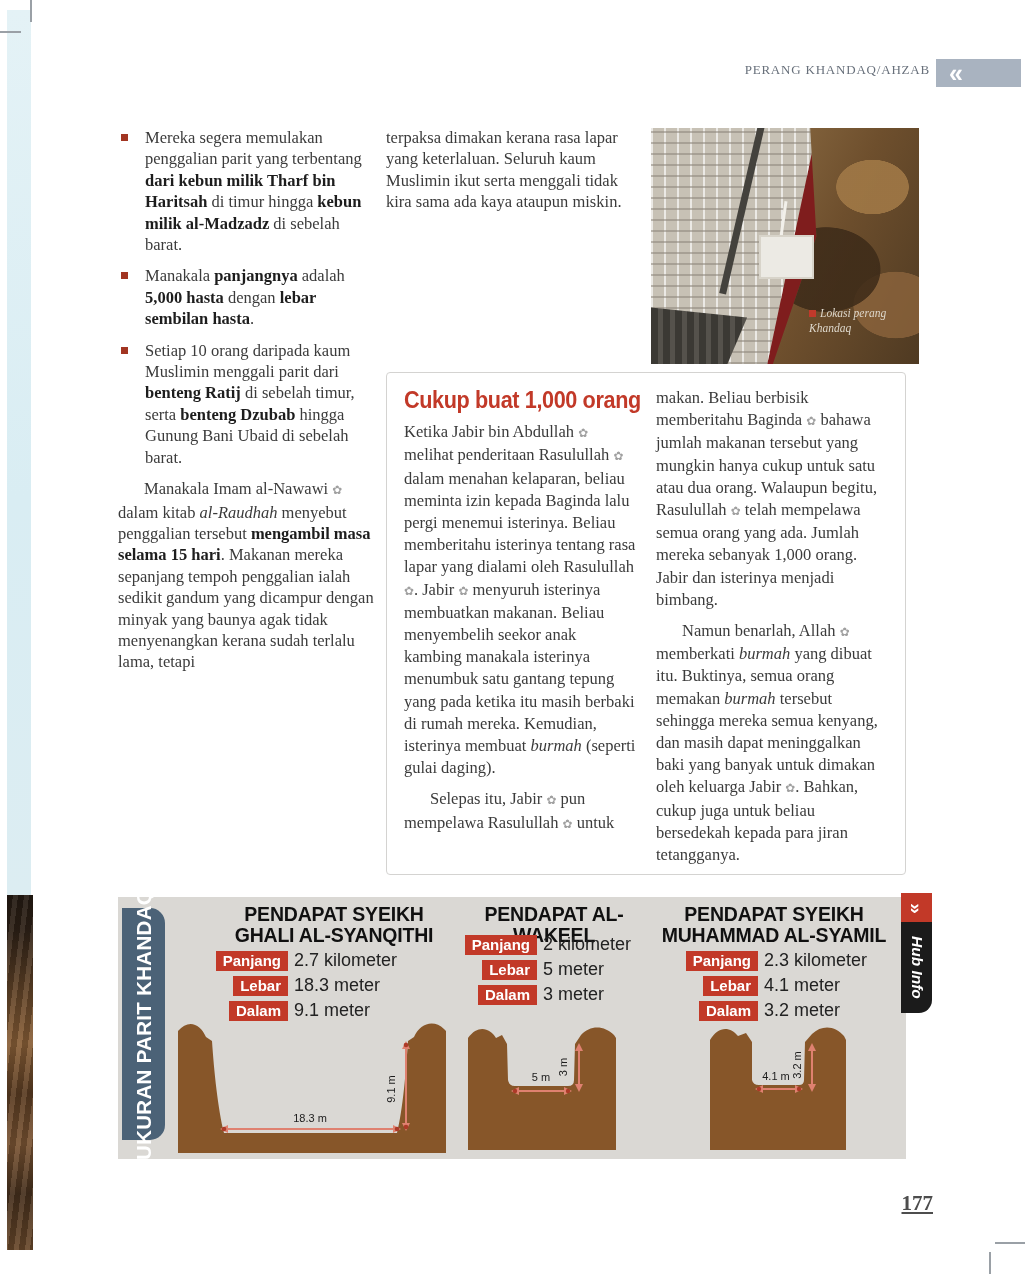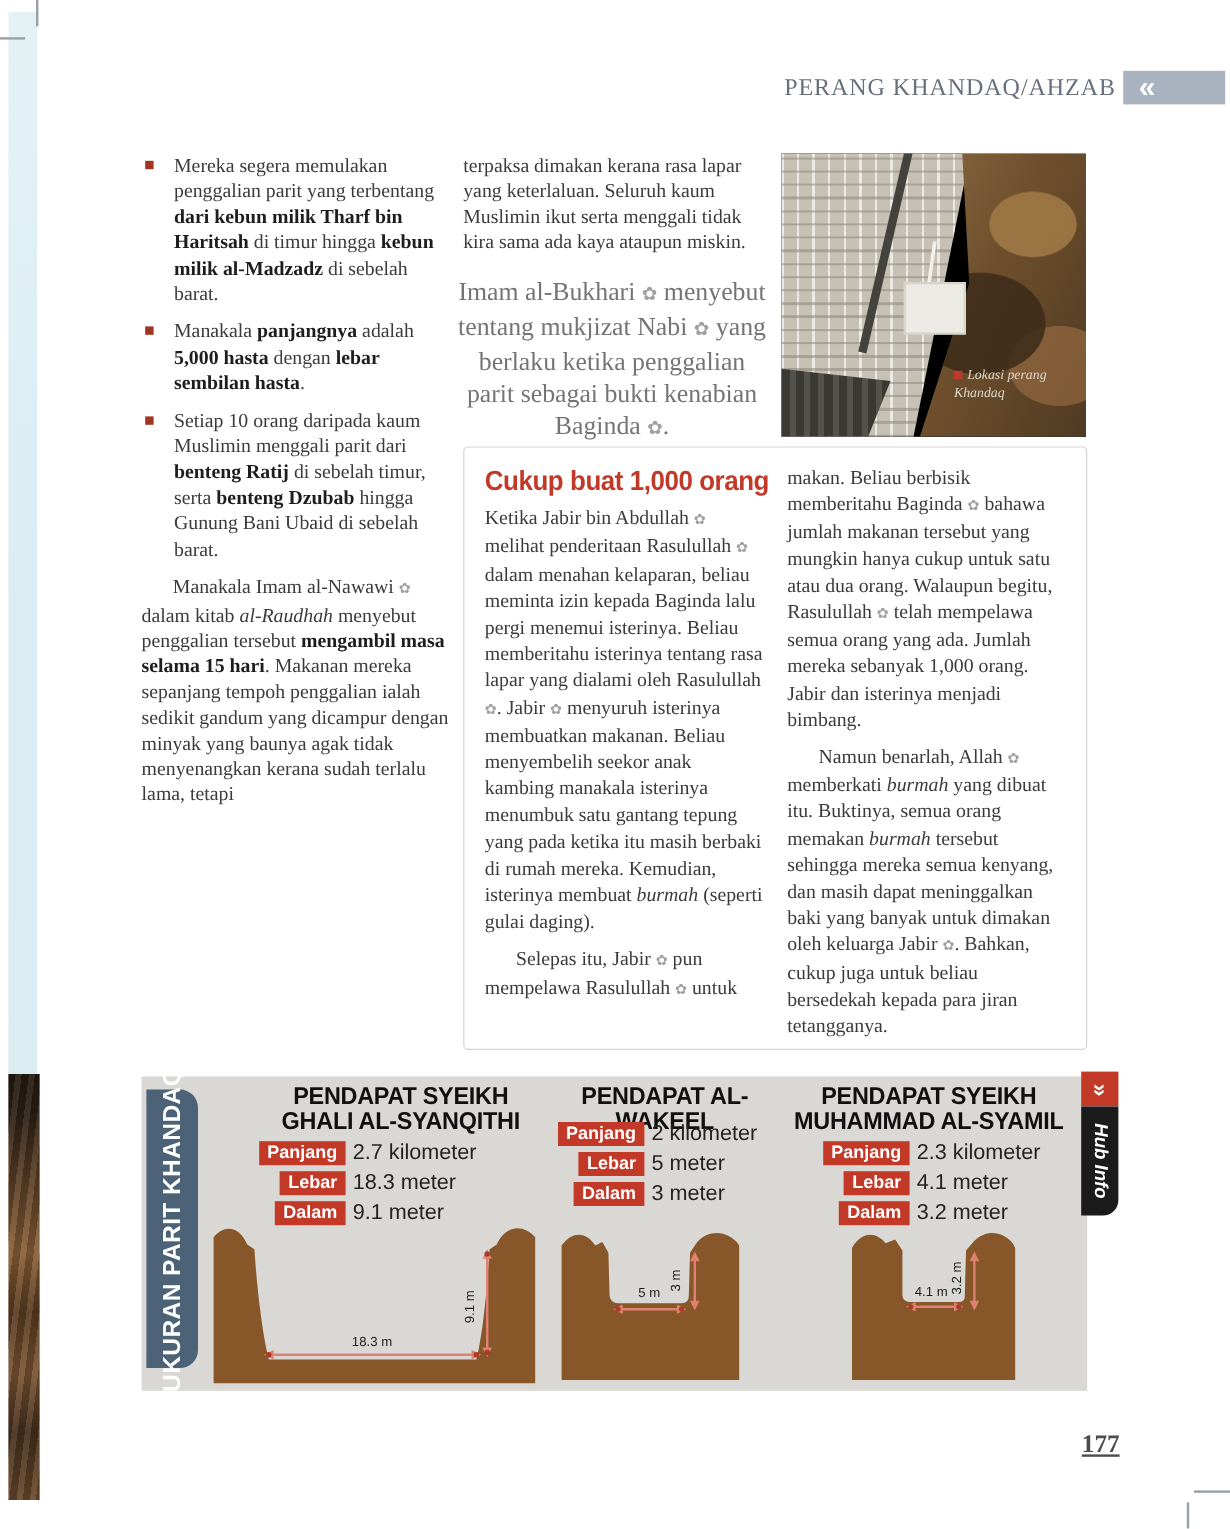--- a/index.html
+++ b/index.html
@@ -8,39 +8,39 @@
   
   .edge-blue{position:absolute;left:7px;top:10px;width:24px;height:885px;
     background:linear-gradient(180deg,#e4f2f6 0%,#d9edf3 55%,#dcedf2 100%);}
   .edge-photo{position:absolute;left:7px;top:895px;width:26px;height:355px;
     background:
      repeating-linear-gradient(97deg,rgba(0,0,0,.18) 0 6px,rgba(255,255,255,.07) 6px 11px),
      linear-gradient(175deg,#241a12 0%,#2e2117 10%,#5f4227 26%,#8a6038 42%,#5a3c22 56%,#7b5534 70%,#46301d 84%,#6b4a2c 100%);}
   .mark{position:absolute;background:#9aa0a6;}
   
   .hdr-title{position:absolute;left:600px;top:62px;width:330px;text-align:right;
-    font-size:20px;letter-spacing:.8px;color:#68707b;}
+    font-size:13px;letter-spacing:.8px;color:#68707b;}
   .hdr-chev{position:absolute;left:936px;top:59px;width:85px;height:28px;background:#a9b3c0;
     display:flex;align-items:center;}
   .hdr-chev span{color:#ffffff;font-family:"Liberation Sans",sans-serif;font-weight:bold;
     font-size:25px;line-height:1;margin-left:13px;letter-spacing:-2px;}
   
   .col{position:absolute;font-size:16.5px;line-height:21.4px;}
   #col1{left:118px;top:127px;width:262px;}
   #col2{left:386px;top:127px;width:248px;}
   ul.bullets{margin:0;padding:0;list-style:none;}
   ul.bullets li{position:relative;padding-left:27px;margin-bottom:10px;}
   ul.bullets li::before{content:"";position:absolute;left:3px;top:7px;width:7px;height:7px;background:#a23522;}
   .para{margin:10px 0 0 0;text-indent:26px;}
   b{color:#1d1d1d;}
   .hn{color:#a0a0a0;font-size:.72em;}
   .pullquote{margin:17px 0 0 -8px;width:264px;text-align:center;
     font-size:21.5px;line-height:27px;color:#747474;}
   
-  .photo{position:absolute;left:651px;top:128px;width:254px;height:236px;overflow:hidden;background:#000000;}
+  .photo{position:absolute;left:651px;top:128px;width:254px;height:236px;overflow:hidden;background:#7f1d1d;padding-left:14px;}
   .ph-city{position:absolute;left:0;top:0;width:62%;height:100%;
     background-color:#c7c1b5;
     background-image:
       repeating-linear-gradient(0deg,rgba(140,133,122,.55) 0 2px,transparent 2px 11px),
       repeating-linear-gradient(90deg,rgba(255,255,255,.65) 0 2px,transparent 2px 13px);
     clip-path:polygon(0 0,100% 0,70% 100%,0 100%);}
   .ph-mtn{position:absolute;right:0;top:0;width:58%;height:100%;
     background:
       radial-gradient(60px 45px at 70% 25%,rgba(160,120,70,.9) 0 60%,transparent 61%),
       radial-gradient(90px 70px at 40% 60%,rgba(60,42,24,.85) 0 60%,transparent 61%),
@@ -115,21 +115,20 @@
     <ul class="bullets">
       <li>Mereka segera memulakan penggalian parit yang terbentang <b>dari kebun milik Tharf bin Haritsah</b> di timur hingga <b>kebun milik al-Madzadz</b> di sebelah barat.</li>
       <li>Manakala <b>panjangnya</b> adalah <b>5,000 hasta</b> dengan <b>lebar sembilan hasta</b>.</li>
       <li>Setiap 10 orang daripada kaum Muslimin menggali parit dari <b>benteng Ratij</b> di sebelah timur, serta <b>benteng Dzubab</b> hingga Gunung Bani Ubaid di sebelah barat.</li>
     </ul>
     <p class="para">Manakala Imam al-Nawawi <span class="hn">✿</span> dalam kitab <i>al-Raudhah</i> menyebut penggalian tersebut <b>mengambil masa selama 15 hari</b>. Makanan mereka sepanjang tempoh penggalian ialah sedikit gandum yang dicampur dengan minyak yang baunya agak tidak menyenangkan kerana sudah terlalu lama, tetapi</p>
   </div>
 
   <div class="col" id="col2">
     <p class="para" style="margin-top:0;text-indent:0;">terpaksa dimakan kerana rasa lapar yang keterlaluan. Seluruh kaum Muslimin ikut serta menggali tidak kira sama ada kaya ataupun miskin.</p>
-    <div class="pullquote">Imam al-Bukhari <span class="hn">✿</span> menyebut tentang mukjizat Nabi <span class="hn">✿</span> yang berlaku ketika penggalian parit sebagai bukti kenabian Baginda <span class="hn">✿</span>.</div>
   </div>
 
   <div class="photo">
     <div class="ph-city"></div>
     <div class="ph-mtn"></div>
     <div class="ph-dark"></div>
     <div class="ph-road"></div>
     <div class="ph-minaret"></div>
     <div class="ph-mosque"></div>
     <div class="ph-cap"><span class="mk"></span><span>Lokasi perang Khandaq</span></div>

